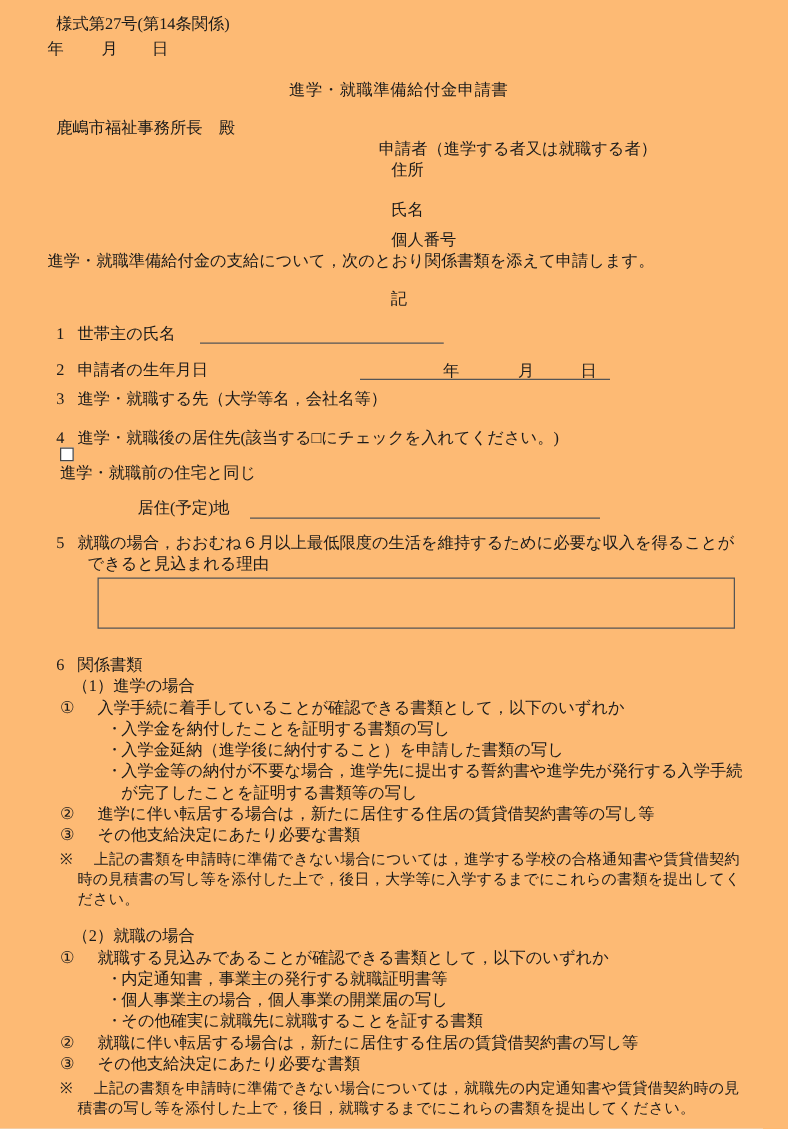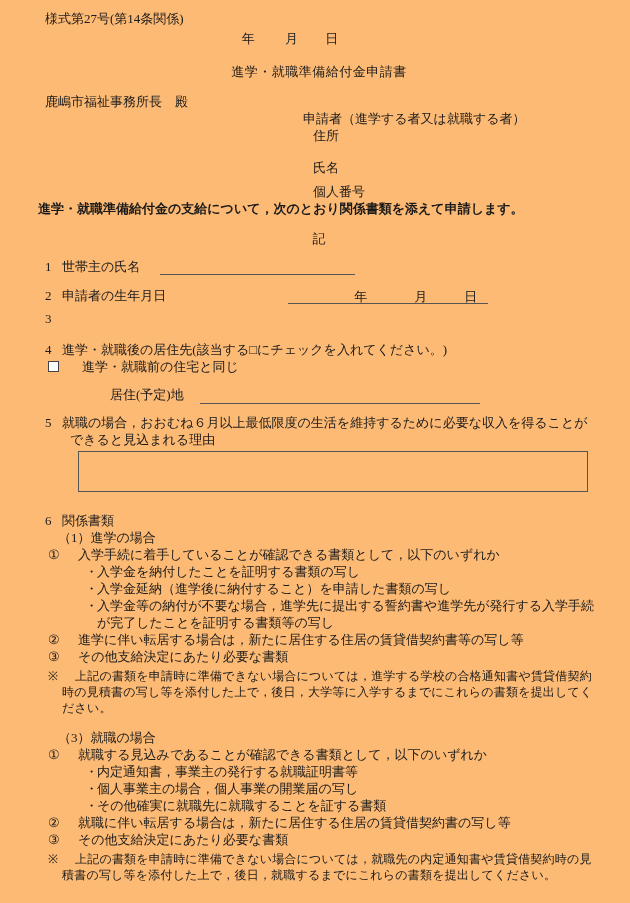--- a/index.html
+++ b/index.html
@@ -9,52 +9,52 @@
     width:630px; height:903px;
     margin:0 auto;
     background:#fdba74;
     font-family:"Liberation Serif","DejaVu Serif",serif;
     font-size:13px; line-height:17px;
     color:#1a1a1a;
     padding:10px 30px 0 38px;
     overflow:hidden;
   }
   .form-no { margin-left:7px; }
-  .date-line { margin-top:3px; text-align:center; padding-right:58px; }
+  .date-line { margin-top:3px; text-align:left; padding-right:58px; }
   .date-line span { display:inline-block; }
   .date-line .m { margin-left:27px; }
   .date-line .d { margin-left:24px; }
   .title { margin-top:16px; text-align:center; letter-spacing:0.5px; }
   .addressee { margin-top:13px; margin-left:7px; }
   .applicant { margin-left:265px; }
   .applicant .sub { margin-left:10px; }
   .applicant .name-lbl { margin-top:15px; }
   .applicant .num-lbl { margin-top:7px; }
-  .intro { margin-top:0;font-weight:bold; }
+  .intro { margin-top:0; }
   .ki { margin-top:13px; text-align:center; }
 
   .row { display:flex; align-items:flex-end; }
   .num { flex:none; width:17px; margin-left:7px; }
   .lbl { flex:none; }
 
   .uline { display:inline-block; border-bottom:1px solid #555; height:16px; }
   .u1 { margin-left:20px; width:195px; }
   .u2 { margin-left:122px; width:200px; display:inline-flex; }
   .u2 span { display:inline-block; }
   .u2 .y { margin-left:66px; }
   .u2 .m { margin-left:47px; }
   .u2 .d { margin-left:37px; }
   .u3 { margin-left:77px; width:375px; }
 
   .item1 { margin-top:11px; }
   .item2 { margin-top:12px; }
   .item3 { margin-top:6px; }
   .name-row { margin-left:24px; }
   .item4 { margin-top:14px; }
-  .chk-row { display:flex; align-items:center; margin-left:10px; }
+  .chk-row { display:flex; align-items:flex-start; margin-left:10px;flex-direction:column; }
   .checkbox { flex:none; width:11px; height:11px; border:1px solid #444; margin-right:23px; background:#fff; }
   .res-label { margin-top:11px; margin-left:72px; }
   .res-line { margin-left:162px; width:280px; border-bottom:1px solid #555; height:1px; }
   .item5 { margin-top:10px; }
   .item5-l2 { margin-left:32px; }
   .reason-box { margin-top:3px; margin-left:40px; width:510px; height:41px; border:1px solid #555; }
   .item6 { margin-top:20px; }
   .sec-head { margin-left:20px; }
   .li { display:flex; }
   .li .mk { flex:none; width:30px; margin-left:10px; }
@@ -105,20 +105,21 @@
     <span class="lbl">申請者の生年月日</span>
     <span class="uline u2">
       <span class="y">年</span>
       <span class="m">月</span>
       <span class="d">日</span>
     </span>
   </div>
 
   <div class="row item3">
     <span class="num">3</span>
+    <span class="lbl">進学・就職する先（大学等名，会社名等）</span>
   </div>
 
   <div class="row item4">
     <span class="num">4</span>
     <span class="lbl">進学・就職後の居住先(該当する□にチェックを入れてください。)</span>
   </div>
   <div class="chk-row">
     <span class="checkbox"></span>
     <span>進学・就職前の住宅と同じ</span>
   </div>
@@ -161,21 +162,21 @@
   </div>
   <div class="li">
     <span class="mk">③</span>
     <span class="tx">その他支給決定にあたり必要な書類</span>
   </div>
   <div class="note">
     <span class="mk">※</span>
     <span class="tx">上記の書類を申請時に準備できない場合については，進学する学校の合格通知書や賃貸借契約時の見積書の写し等を添付した上で，後日，大学等に入学するまでにこれらの書類を提出してください。</span>
   </div>
 
-  <div class="sec-head sec2-head">（3）就職の場合</div>
+  <div class="sec-head sec2-head">（2）就職の場合</div>
 
   <div class="li">
     <span class="mk">①</span>
     <span class="tx">就職する見込みであることが確認できる書類として，以下のいずれか</span>
   </div>
   <div class="li sub">
     <span class="mk">・</span>
     <span class="tx">内定通知書，事業主の発行する就職証明書等</span>
   </div>
   <div class="li sub">

